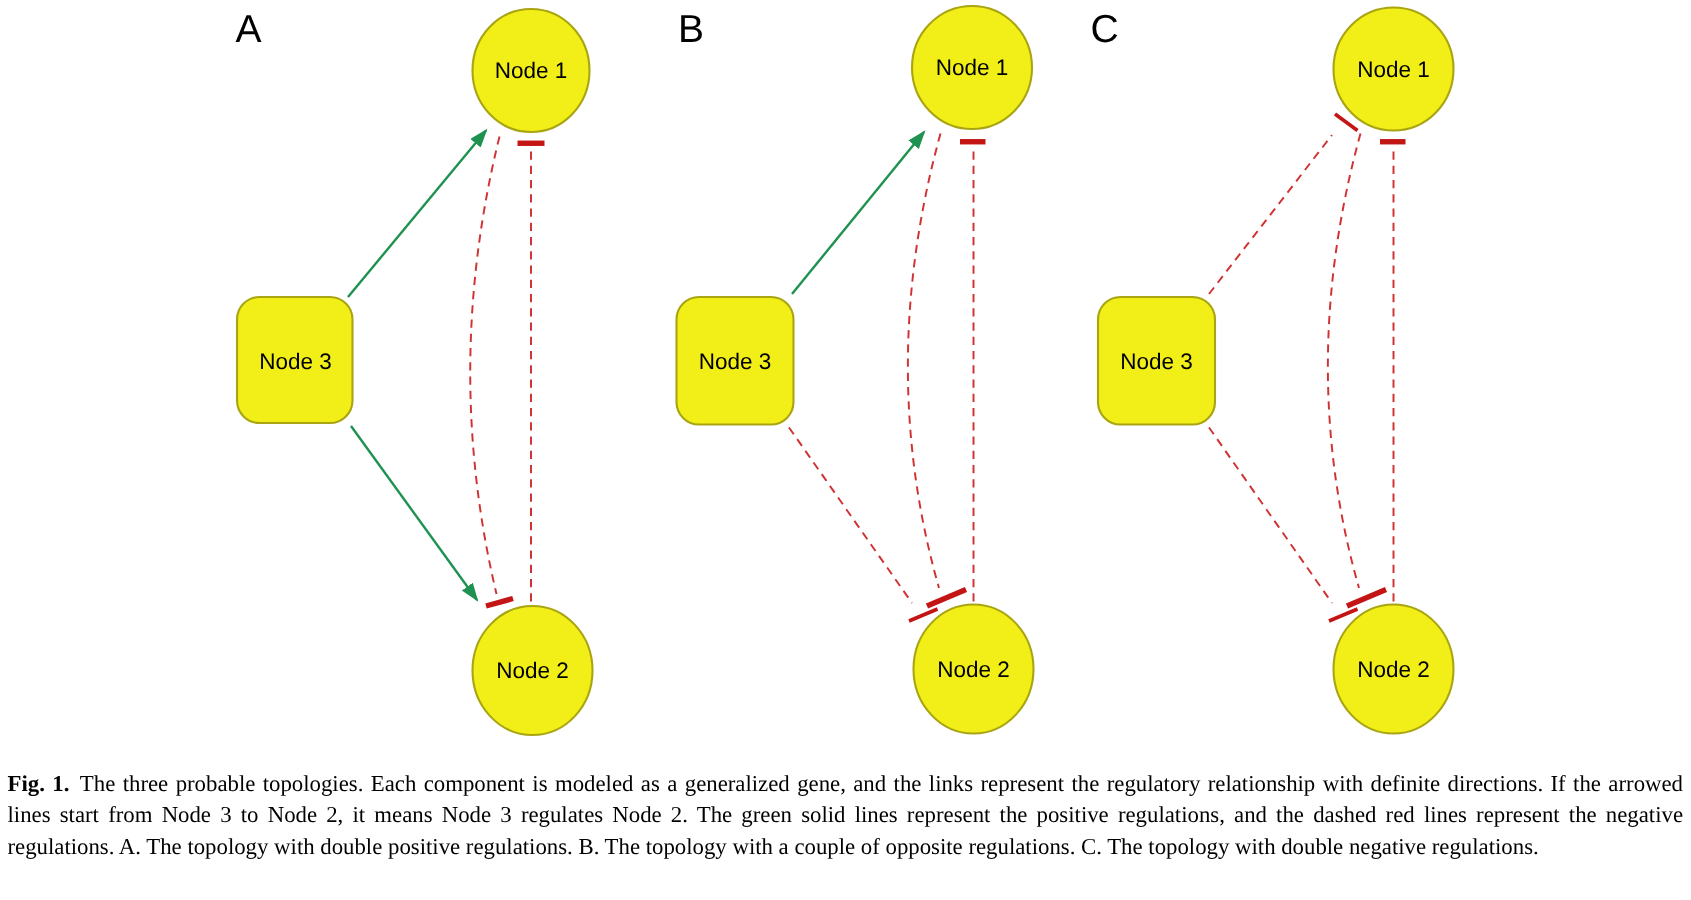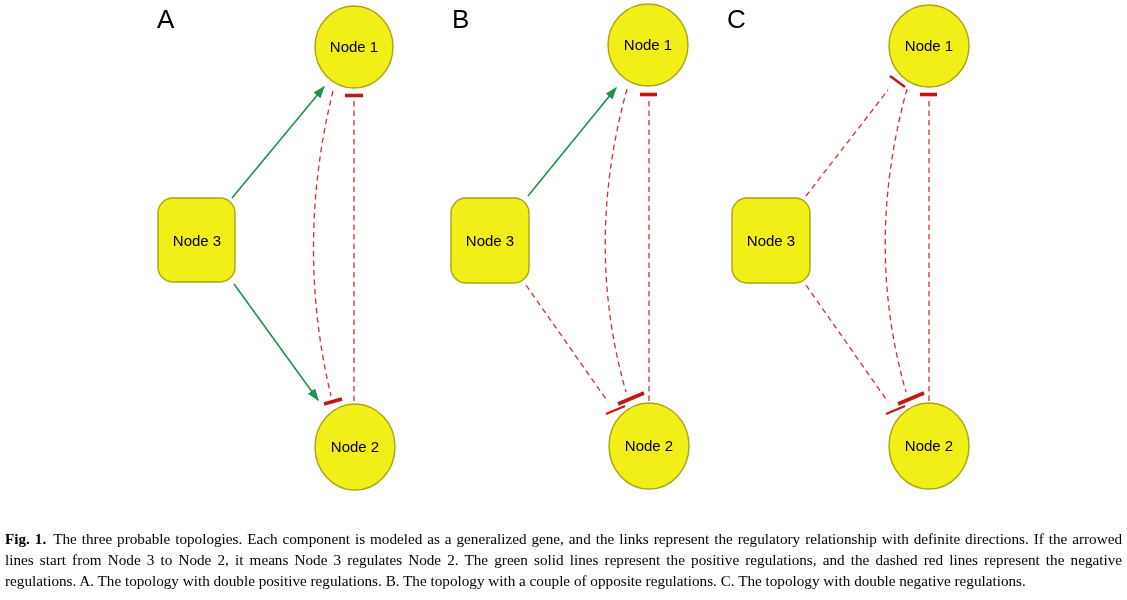--- a/index.html
+++ b/index.html
@@ -15,21 +15,21 @@
   .figure-wrap{position:relative;width:1127px;height:600px;background:#ffffff;}
   svg{display:block;}
   .panel-letter{font-family:"Liberation Sans",sans-serif;font-size:26px;fill:var(--text);}
   .node-shape{fill:var(--node-fill);stroke:var(--node-stroke);stroke-width:1.4;}
   .node-label{font-family:"Liberation Sans",sans-serif;font-size:15px;fill:var(--text);text-anchor:middle;}
   .pos-edge{stroke:var(--positive);stroke-width:1.6;fill:none;}
   .neg-edge{stroke:var(--negative);stroke-width:1.3;fill:none;stroke-dasharray:5.5 4;}
   .tbar-thick{stroke:var(--tbar);stroke-width:3.6;fill:none;stroke-linecap:butt;}
   .tbar-thin{stroke:var(--tbar);stroke-width:2.4;fill:none;stroke-linecap:butt;}
   .caption{
-    position:absolute;left:5px;top:528px;width:1117px;
+    position:absolute;left:5px;top:512px;width:1117px;
     font-family:"Liberation Serif",serif;font-size:15.2px;line-height:21px;
     color:var(--text);text-align:justify;
   }
   .caption .fig-label{font-weight:bold;margin-right:7px;}
 </style>
 </head>
 <body>
 
 <div class="figure-wrap">
 

